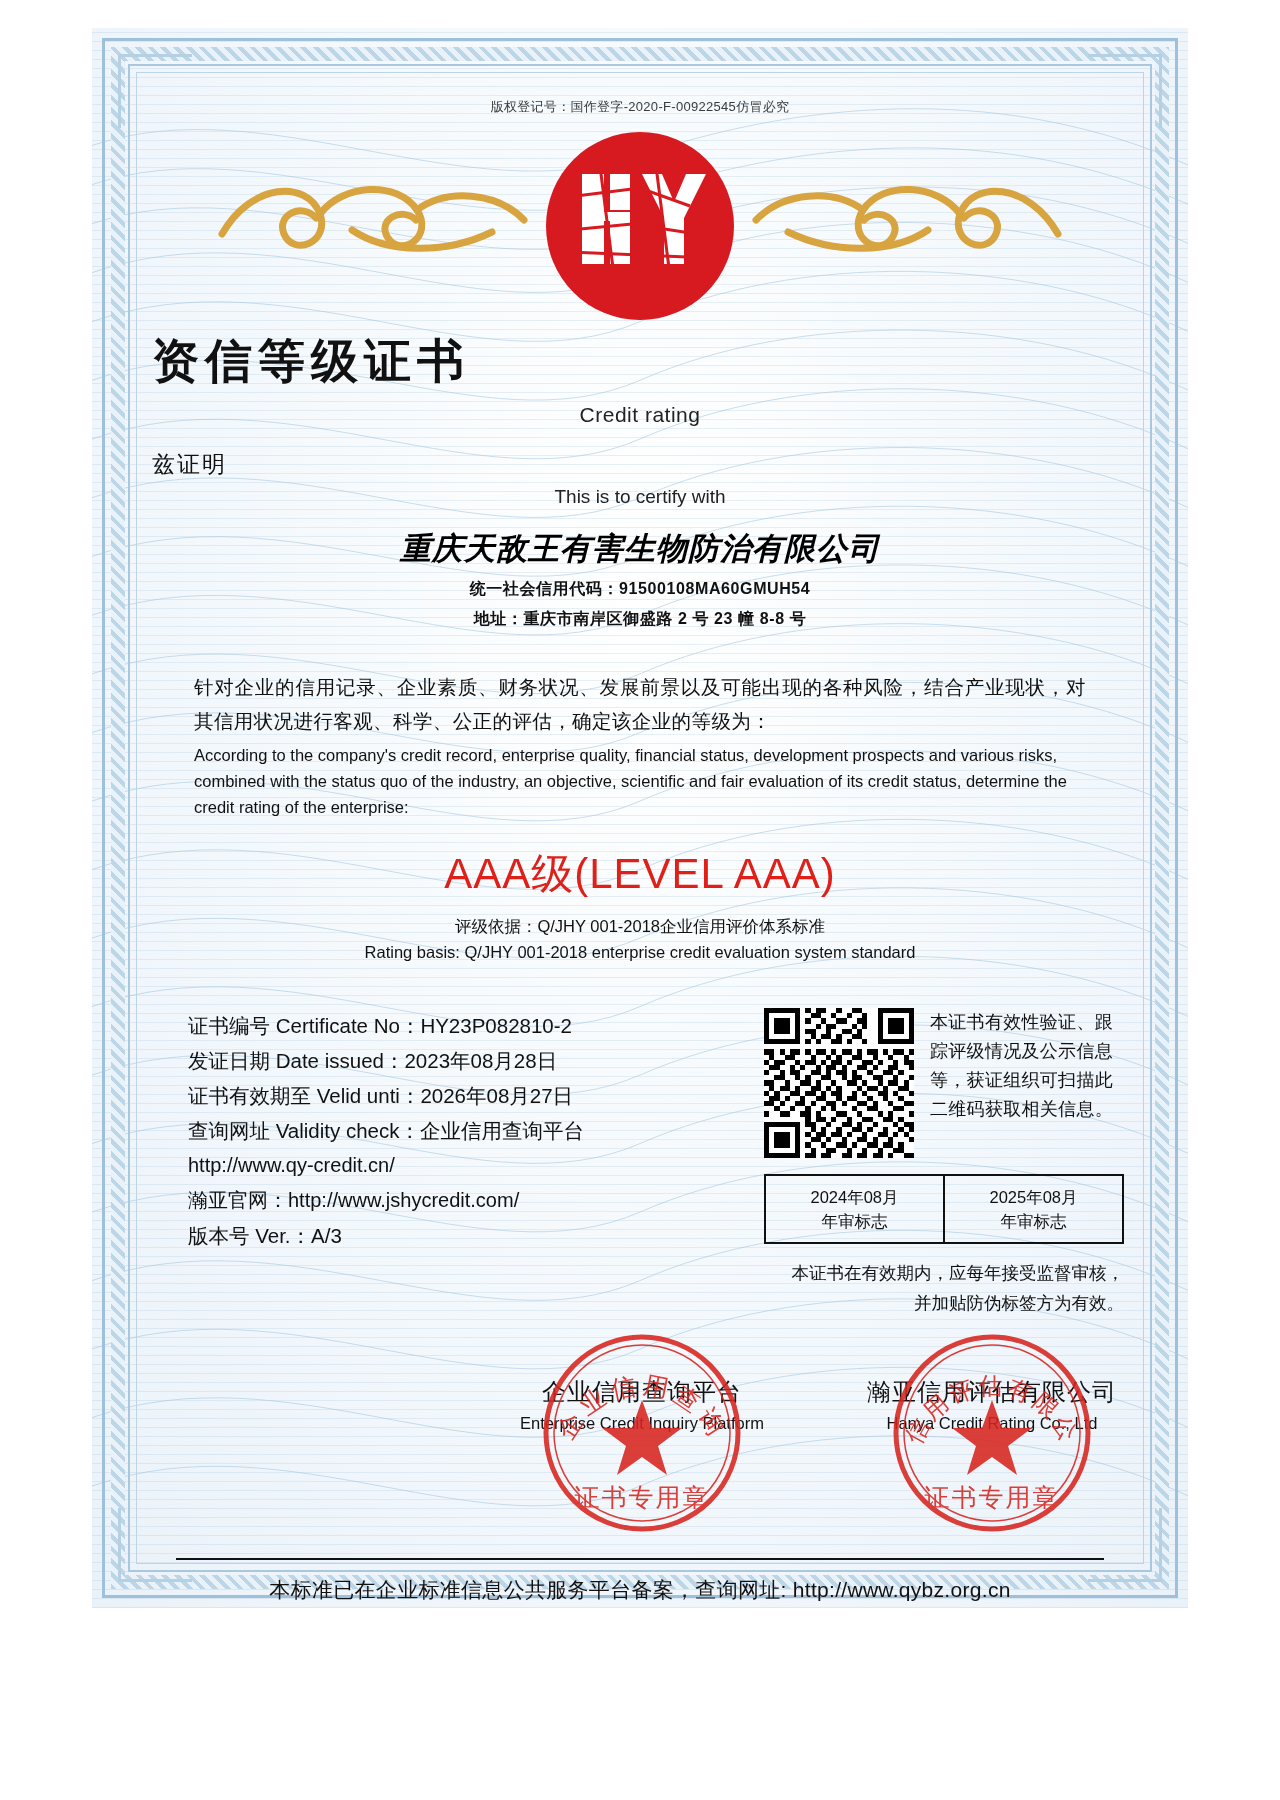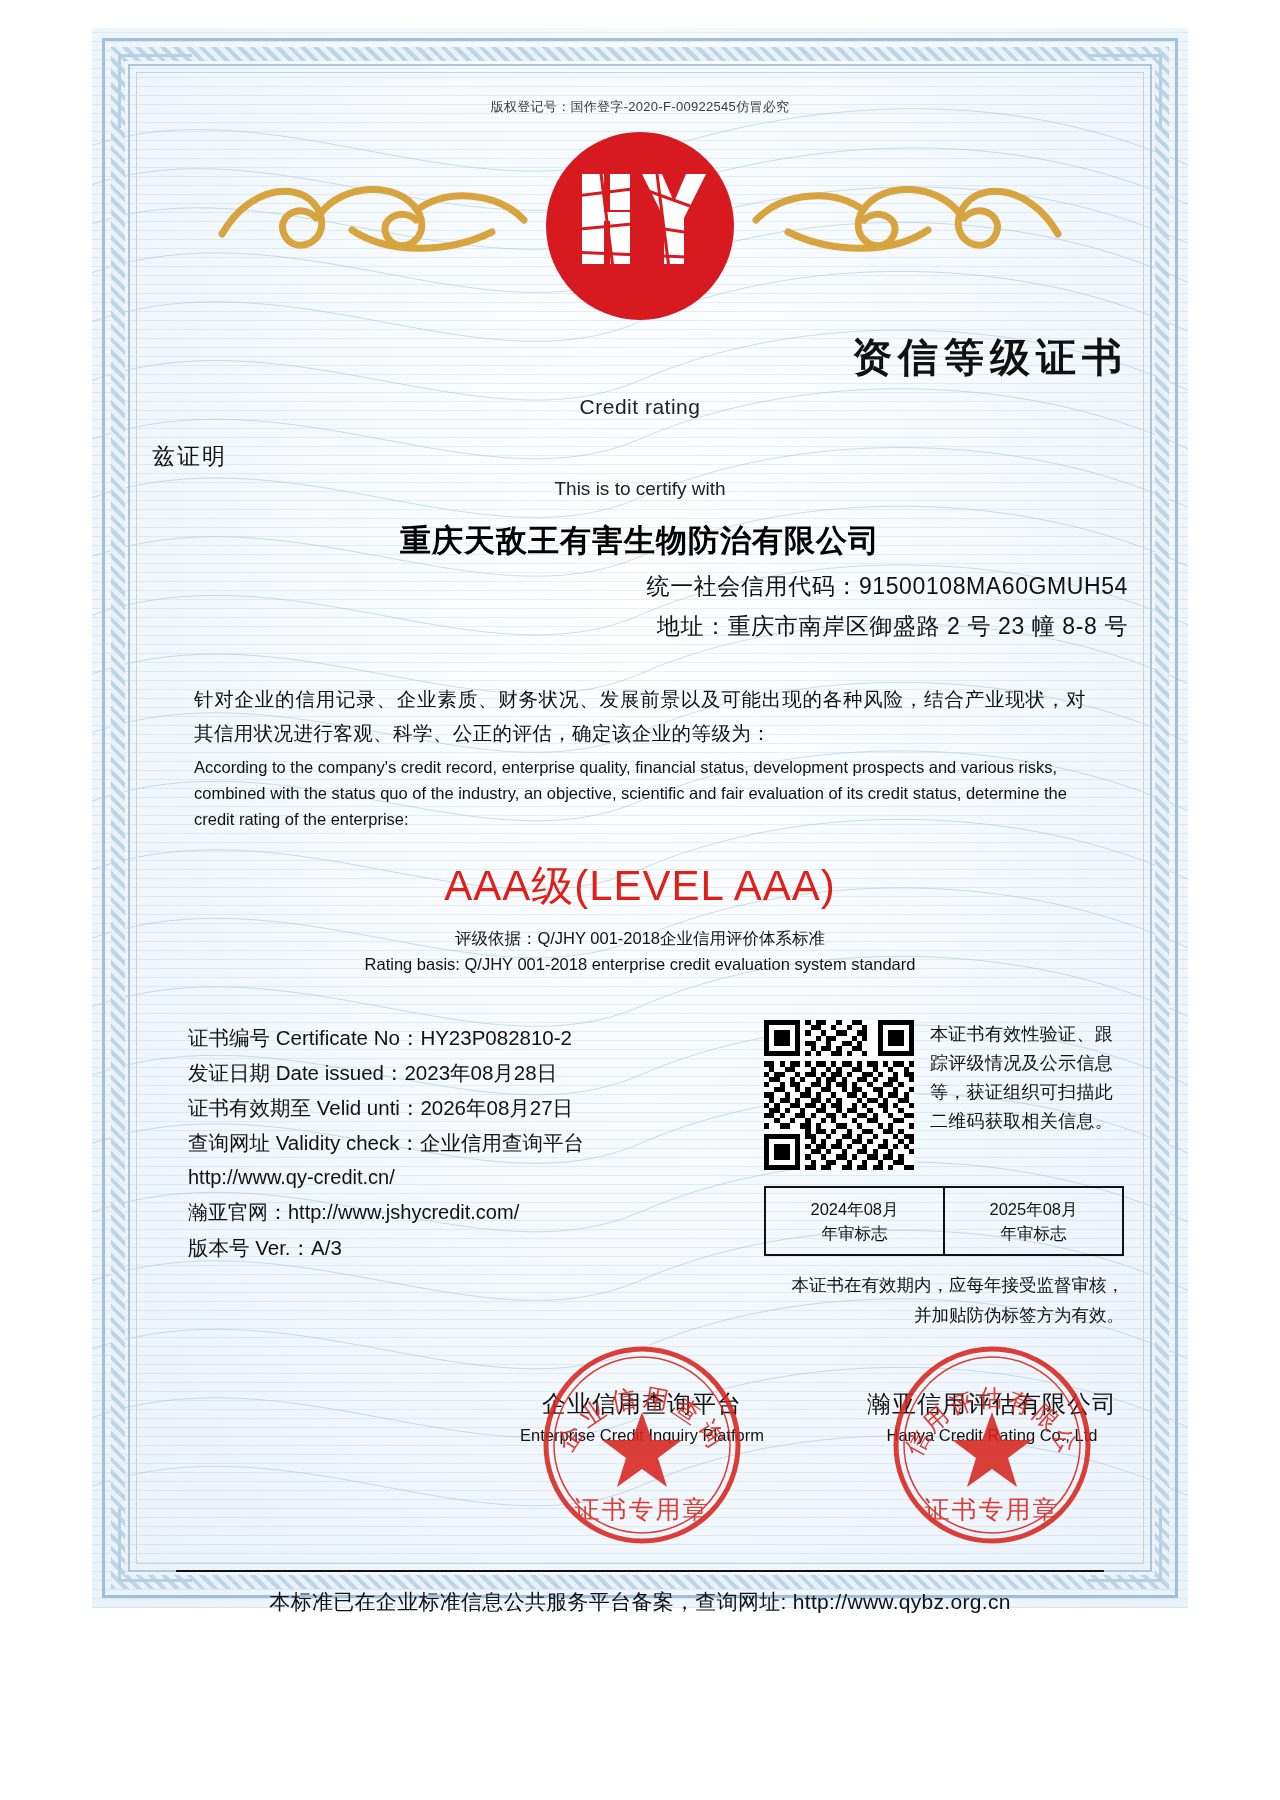--- a/index.html
+++ b/index.html
@@ -127,22 +127,22 @@
     border-radius: 50%;
     background: #d71920;
     display: flex;
     align-items: center;
     justify-content: center;
   }
   .logo svg { display: block; }
 
   
   .title-cn {
-    text-align: right;
-    font-size: 40px;
+    text-align: left;
+    font-size: 47px;
     font-weight: bold;
     color: #111;
     letter-spacing: 6px;
     margin-top: 6px;
   }
   .title-en {
     text-align: center;
     font-size: 21px;
     color: #222;
     margin-top: 10px;
@@ -161,27 +161,29 @@
     color: #222;
     margin-top: 6px;
   }
   .company {
     text-align: center;
     font-size: 31px;
     font-weight: bold;
     color: #000;
     margin-top: 20px;
     letter-spacing: 1px;
+    font-style: italic;
   }
   .uscc, .addr {
-    text-align: right;
-    font-size: 23px;
+    text-align: center;
+    font-size: 16px;
     color: #111;
     margin-top: 9px;
     letter-spacing: 0.6px;
+    font-weight: bold;
   }
 
   
   .body-block {
     margin: 40px 42px 0 42px;
   }
   .body-cn {
     font-size: 19.5px;
     line-height: 34px;
     color: #111;

